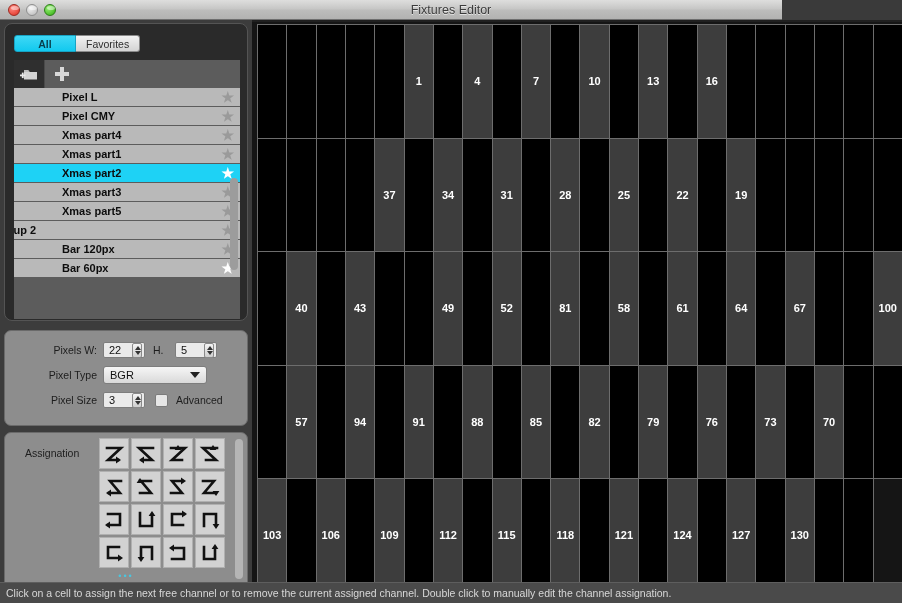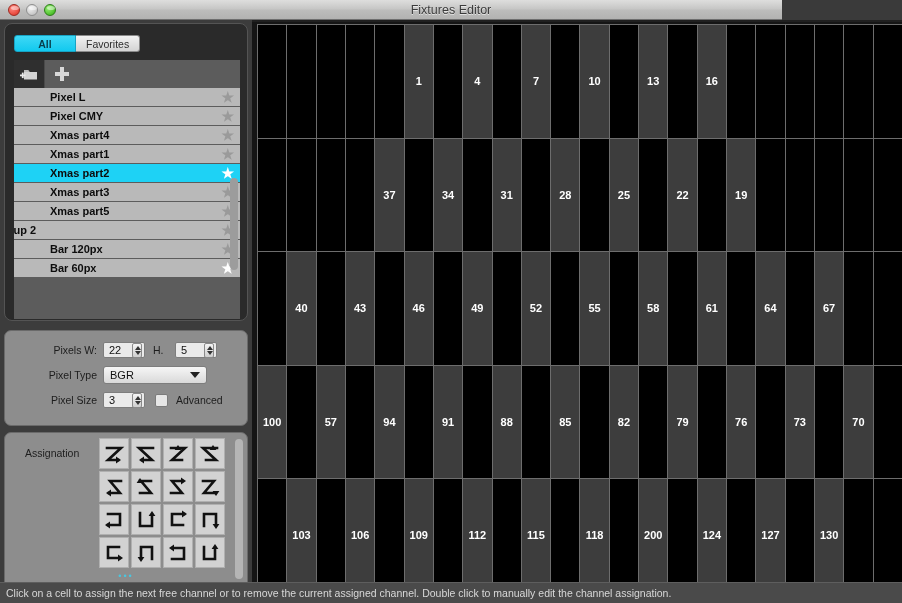--- a/index.html
+++ b/index.html
@@ -88,21 +88,21 @@
   
   #list-wrap {
     position: absolute; left: 9px; top: 64px; width: 226px; height: 226px;
     background: #5c5c5c; overflow: hidden;
   }
   .list-row {
     position: relative; height: 19px;
     display:flex; align-items:center;
     background: #b9b9b9;
     border-bottom: 1px solid #5c5c5c;
-    padding-left: 36px;
+    padding-left: 48px;
     font-size: 11px; color: #0d0d0d; font-weight: 600;
     user-select: none;
   }
   .list-row.group { padding-left: 8px; margin-left: -28px; width: 254px; }
   .list-row.selected { background: #1ed2f5; }
   .list-row .star {
     position: absolute; right: 6px; top: 2px;
     font-size: 14px; line-height: 14px; color: #9a9a9a;
   }
   .list-row.selected .star { color: #5ac8e0; }
@@ -525,34 +525,31 @@
         <div class="cell"></div>
         <div class="cell"></div>
         <div class="cell filled">
           <span>40</span>
         </div>
         <div class="cell"></div>
         <div class="cell filled">
           <span>43</span>
         </div>
         <div class="cell"></div>
-        <div class="cell filled">
-          <span>46</span>
-        </div>
         <div class="cell"></div>
         <div class="cell filled">
           <span>49</span>
         </div>
         <div class="cell"></div>
         <div class="cell filled">
           <span>52</span>
         </div>
         <div class="cell"></div>
         <div class="cell filled">
-          <span>55</span>
+          <span>81</span>
         </div>
         <div class="cell"></div>
         <div class="cell filled">
           <span>58</span>
         </div>
         <div class="cell"></div>
         <div class="cell filled">
           <span>61</span>
         </div>
         <div class="cell"></div>
@@ -628,21 +625,21 @@
         <div class="cell"></div>
         <div class="cell filled">
           <span>115</span>
         </div>
         <div class="cell"></div>
         <div class="cell filled">
           <span>118</span>
         </div>
         <div class="cell"></div>
         <div class="cell filled">
-          <span>200</span>
+          <span>121</span>
         </div>
         <div class="cell"></div>
         <div class="cell filled">
           <span>124</span>
         </div>
         <div class="cell"></div>
         <div class="cell filled">
           <span>127</span>
         </div>
         <div class="cell"></div>

